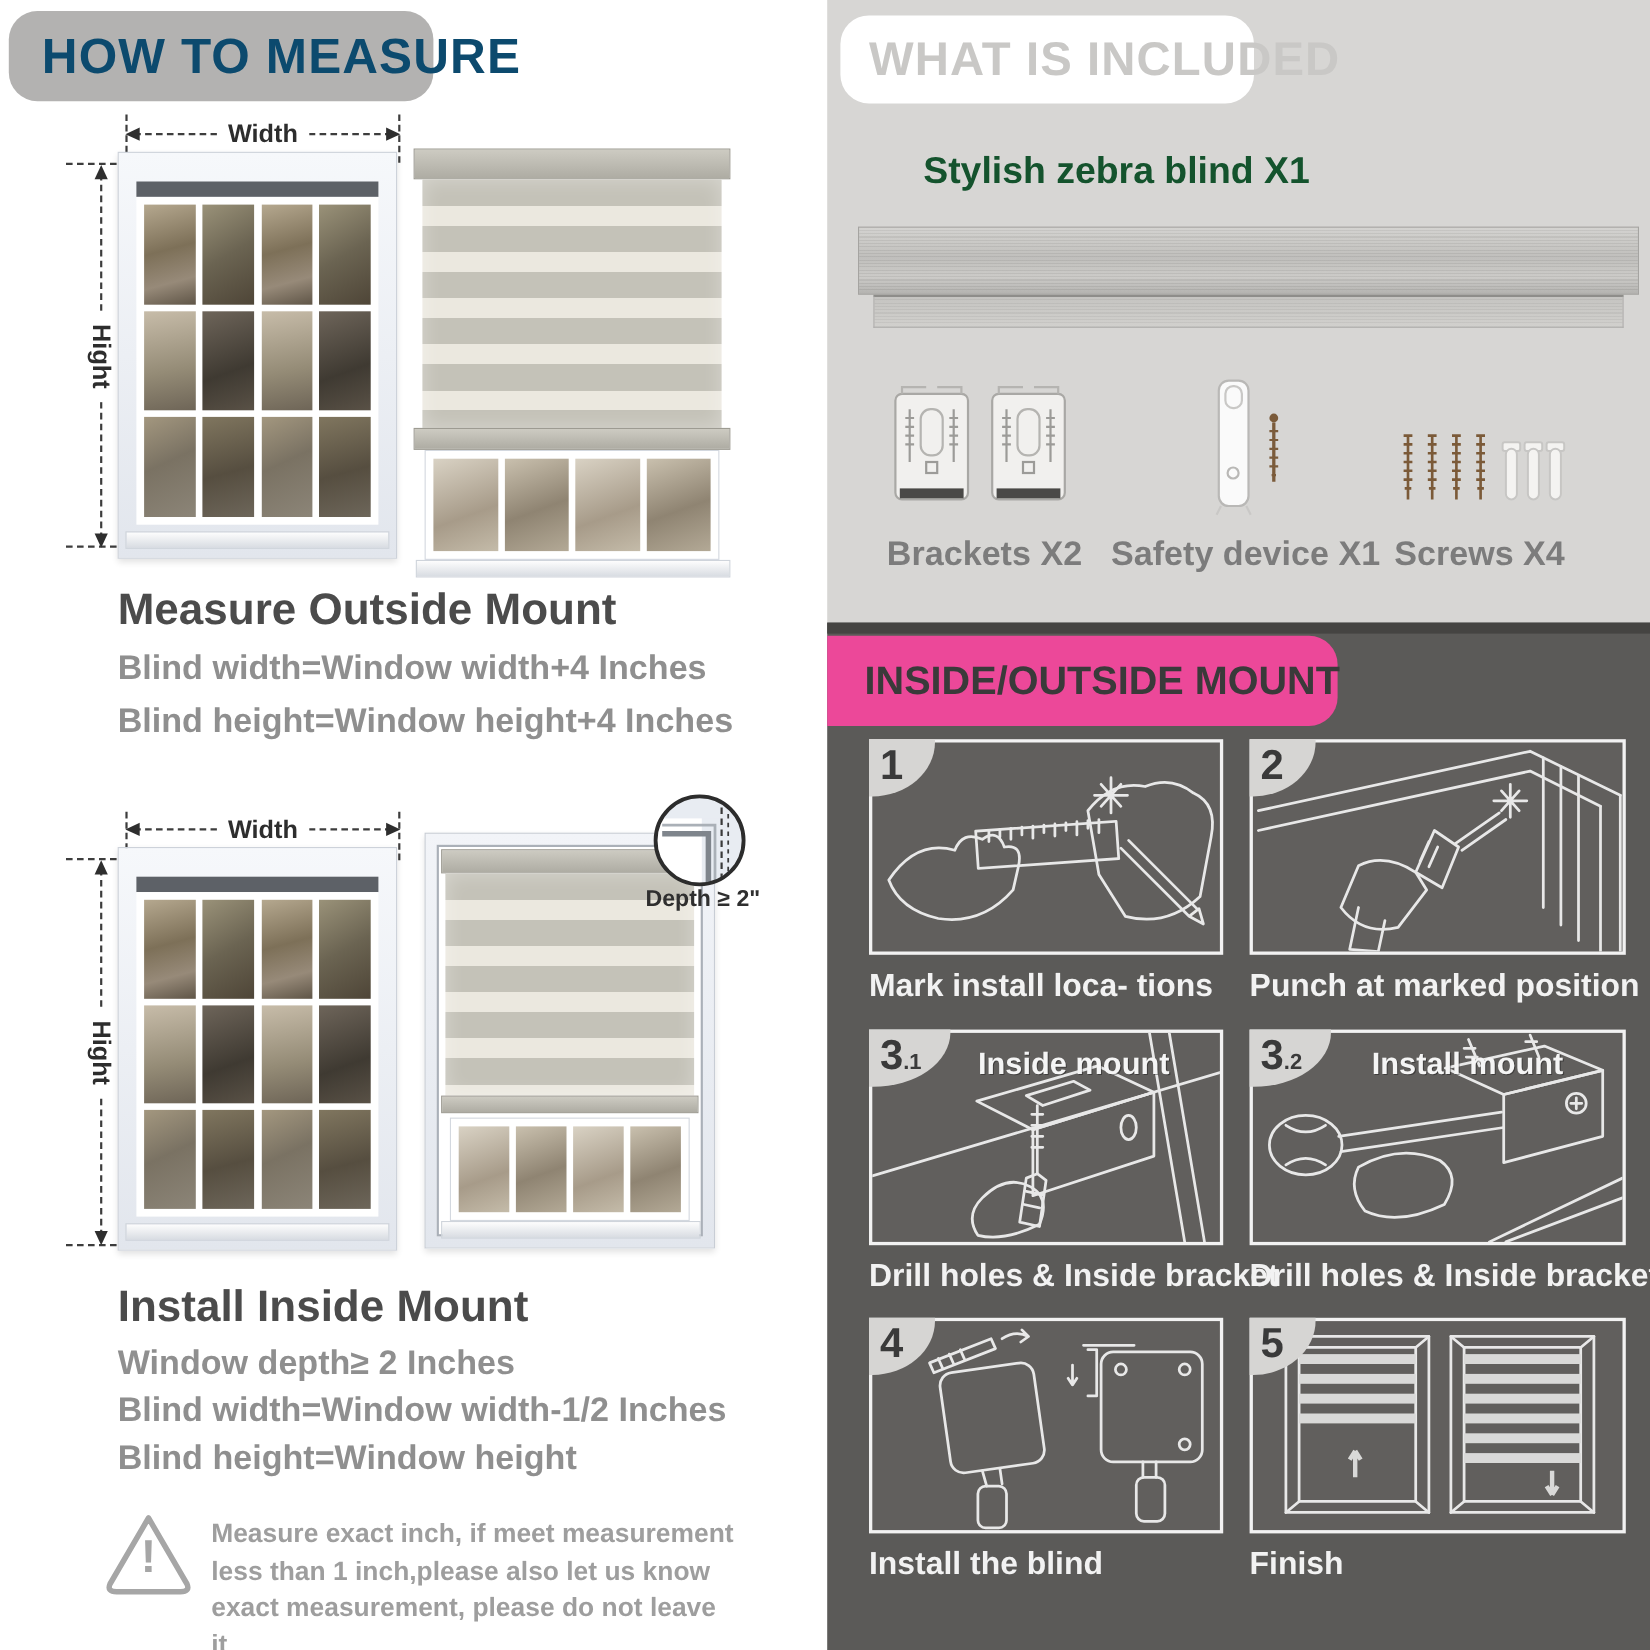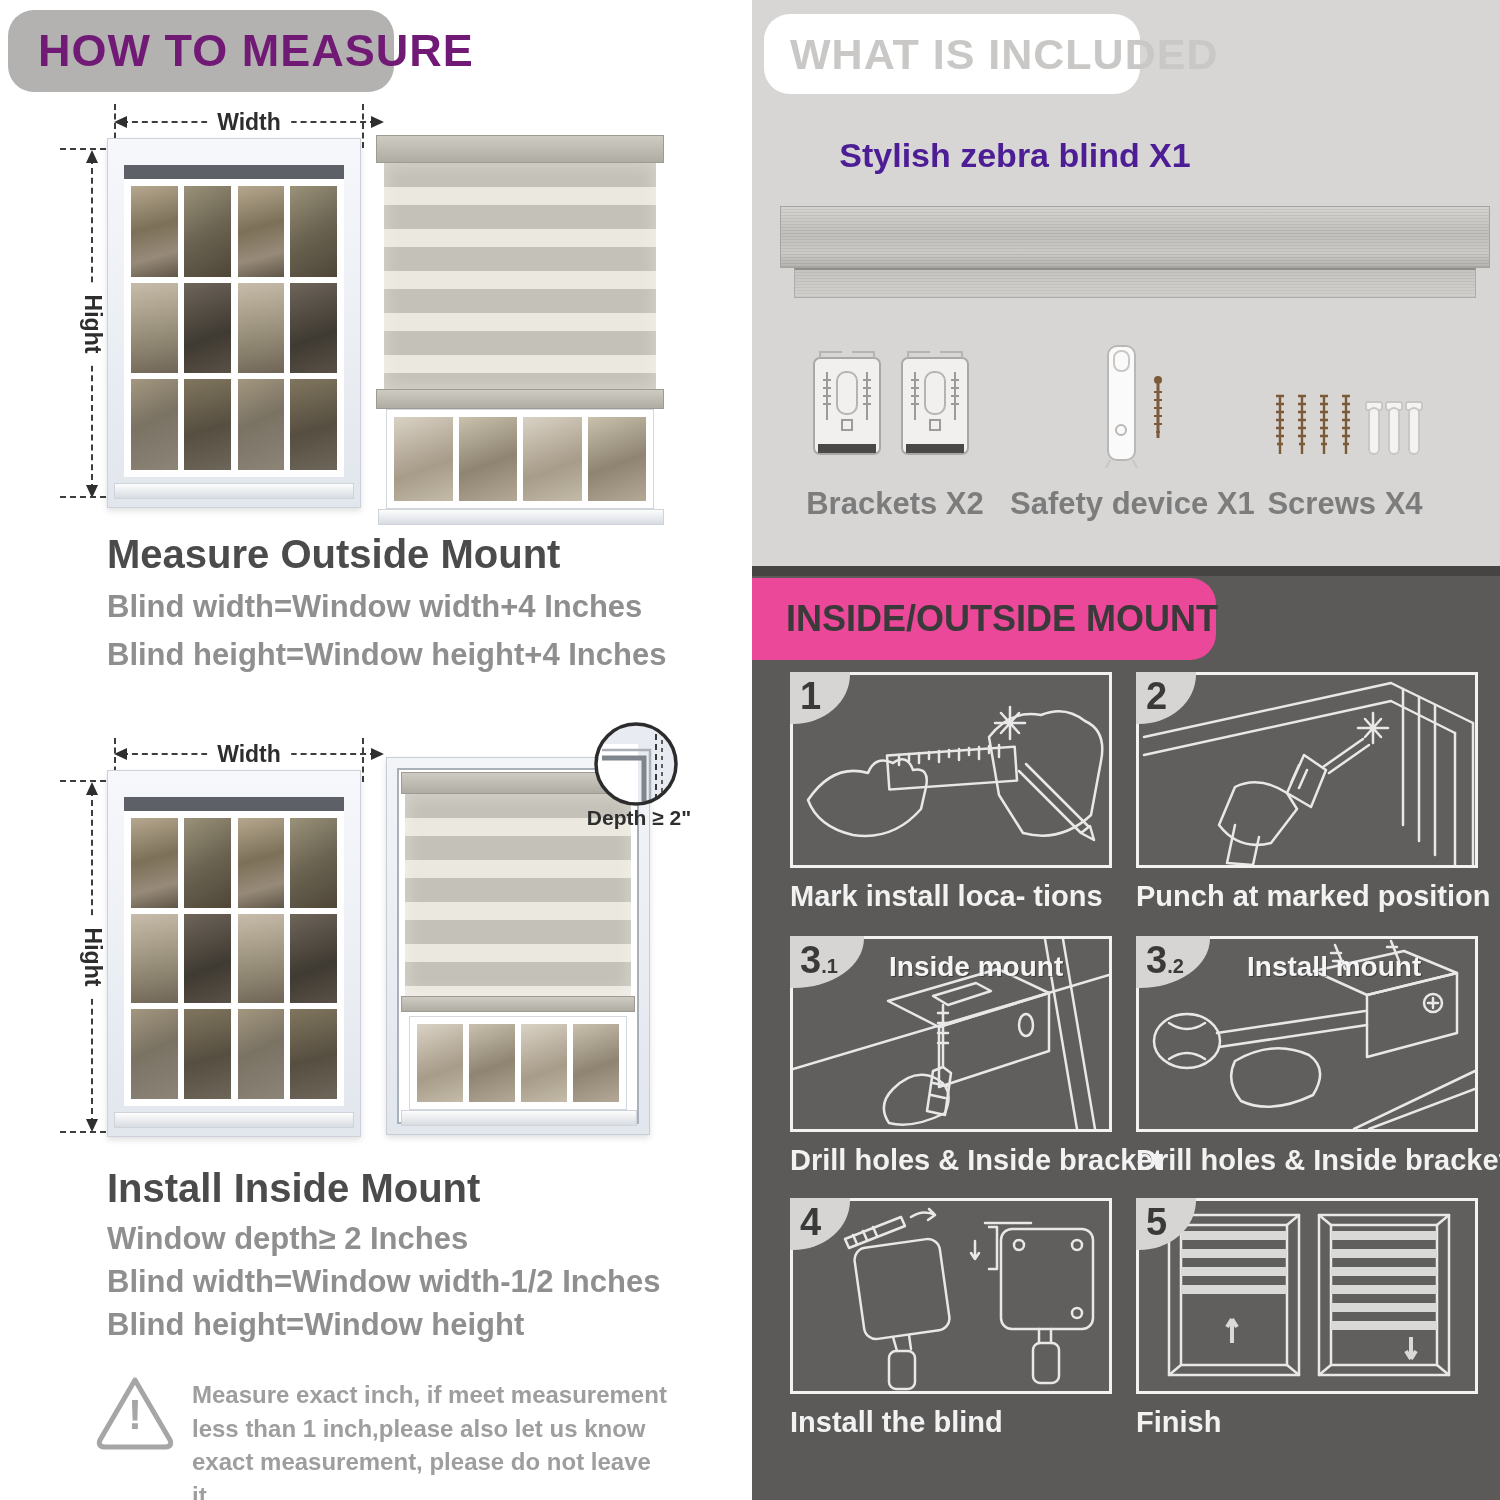--- a/index.html
+++ b/index.html
@@ -1,31 +1,31 @@
 <!DOCTYPE html>
 <html><head>
 <meta charset="utf-8">
 <style>
   html,body{margin:0;padding:0;background:#ffffff;font-family:"Liberation Sans",sans-serif;}
   #canvas{position:relative;width:1500px;height:1500px;background:#ffffff;overflow:hidden;}
   .abs{position:absolute;}
 
   
   .hdr{border-radius:26px;font-weight:bold;letter-spacing:1px;white-space:nowrap;}
-  #hdr-left{left:8px;top:10px;width:356px;height:82px;background:#b3b2b1;color:#701a75;font-size:45px;line-height:82px;padding-left:30px;}
+  #hdr-left{left:8px;top:10px;width:356px;height:82px;background:#b3b2b1;color:#0c4a6e;font-size:45px;line-height:82px;padding-left:30px;}
   #hdr-included{left:764px;top:14px;width:350px;height:80px;background:#ffffff;color:#c9c8c6;font-size:43px;line-height:80px;padding-left:26px;}
   #hdr-mount{left:752px;top:578px;width:430px;height:82px;background:#ec4899;border-radius:0 26px 26px 0;color:#3a3a3a;font-size:36px;line-height:82px;padding-left:34px;letter-spacing:0;}
 
   
   #panel-included{left:752px;top:0;width:748px;height:566px;background:#d7d6d4;}
   #panel-mount{left:752px;top:566px;width:748px;height:934px;background:#5b5a58;}
   #panel-mount-topline{left:752px;top:566px;width:748px;height:10px;background:#454442;}
 
   
-  .harrow{height:20px;padding-left:20px;}
+  .harrow{height:20px;}
   .h-line{position:absolute;left:8px;right:8px;top:9px;border-top:2px dashed #3d3d3d;}
   .ah{position:absolute;width:0;height:0;border-top:6px solid transparent;border-bottom:6px solid transparent;top:4px;}
   .ah-l{left:0;border-right:13px solid #2e2e2e;}
   .ah-r{right:0;border-left:13px solid #2e2e2e;}
   .h-label{position:absolute;left:50%;top:50%;transform:translate(-50%,-50%);background:#fff;padding:0 10px;font-weight:bold;font-size:23px;color:#2d2d2d;white-space:nowrap;}
   .varrow{width:20px;}
   .v-line{position:absolute;top:8px;bottom:8px;left:9px;border-left:2px dashed #3d3d3d;}
   .av{position:absolute;width:0;height:0;border-left:6px solid transparent;border-right:6px solid transparent;left:4px;}
   .av-t{top:0;border-bottom:13px solid #2e2e2e;}
   .av-b{bottom:0;border-top:13px solid #2e2e2e;}
@@ -55,21 +55,21 @@
   .b-glass .ppane:nth-child(odd){background:linear-gradient(160deg,#d9d2c4,#a79b89 60%,#c4bba9);}
   .b-glass .ppane:nth-child(even){background:linear-gradient(160deg,#c9c0ae,#8f8472 55%,#b3a996);}
   .in-frame{background:linear-gradient(#f2f4f8,#e2e6ed);border:1px solid #c8cdd5;box-shadow:0 3px 6px rgba(0,0,0,0.12);}
   .in-recess{position:absolute;inset:10px;border:2px solid #aab0b8;background:#ffffff;}
 
   
   .title-dark{font-weight:bold;font-size:40px;color:#4b4b4b;white-space:nowrap;}
   .line-gray{font-weight:bold;font-size:31px;color:#8f8f8f;white-space:nowrap;}
   .depth-label{font-weight:bold;font-size:21px;color:#2f2f2f;text-align:center;white-space:nowrap;}
   .warn-text{font-weight:bold;font-size:24px;color:#9e9e9e;line-height:1.4;}
-  .prod-label{font-weight:bold;font-size:34px;color:#4c1d95;text-align:center;white-space:nowrap;}
+  .prod-label{font-weight:bold;font-size:34px;color:#14532d;text-align:center;white-space:nowrap;}
   .item-label{font-weight:bold;font-size:31px;color:#7c7c7c;text-align:center;white-space:nowrap;}
 
   
   #bar-main{left:780px;top:206px;width:710px;height:62px;background:
     repeating-linear-gradient(0deg,rgba(0,0,0,0.05) 0 1px,rgba(255,255,255,0.05) 1px 3px),
     linear-gradient(180deg,#d2d1ce 0%,#bdbcb9 45%,#c9c8c5 75%,#b0afac 100%);
     border:1px solid #a5a4a1;box-sizing:border-box;}
   #bar-low{left:794px;top:268px;width:682px;height:30px;background:
     repeating-linear-gradient(0deg,rgba(0,0,0,0.04) 0 1px,rgba(255,255,255,0.04) 1px 3px),
     linear-gradient(180deg,#c3c2bf,#cfcecb);border:1px solid #adacaa;border-top:2px solid #8e8d8a;box-sizing:border-box;}

